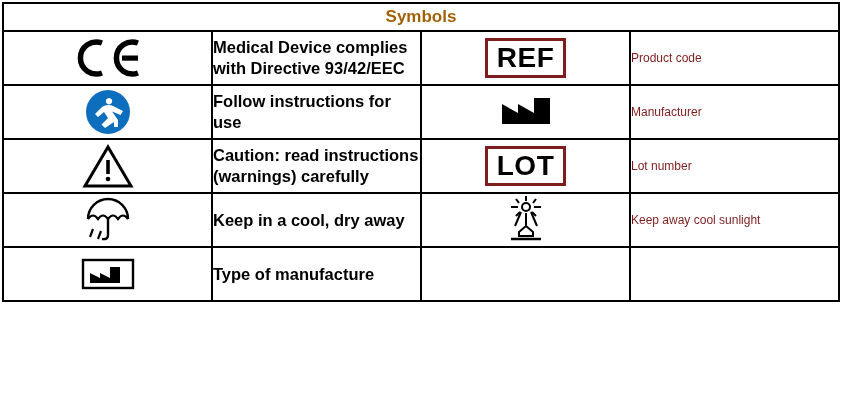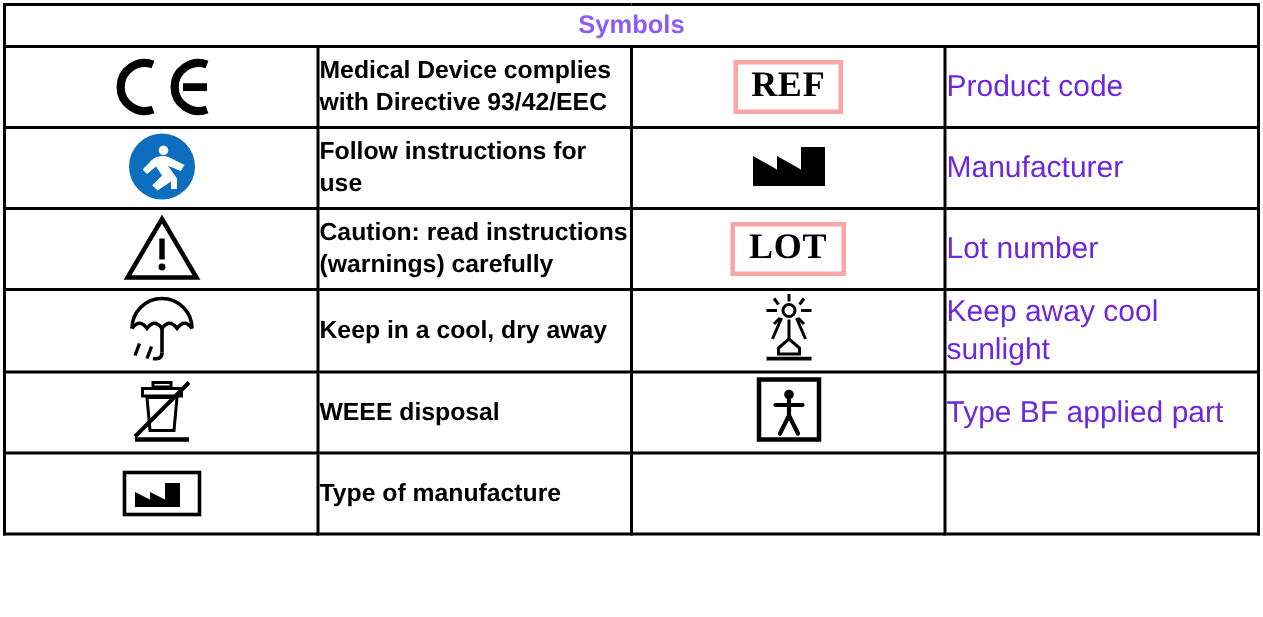--- a/index.html
+++ b/index.html
@@ -21,21 +21,21 @@
   }
   .symbols-table td, .symbols-table th {
     border: 2px solid #000000;
     padding: 0;
     vertical-align: middle;
   }
   .title-cell {
     text-align: center;
     font-size: 17px;
     font-weight: bold;
-    color: #8b5cf6;
+    color: #a16207;
     height: 26px;
     padding: 2px 0 4px 0;
   }
   .sym-cell {
     width: 88px;
     text-align: center;
     vertical-align: middle;
     height: 52px;
   }
   .sym-cell-2 {
@@ -45,22 +45,22 @@
   }
   .label-cell {
     font-size: 16.5px;
     color: #000000;
     padding: 4px 0 4px 10px;
     line-height: 1.25;
     width: 330px;
     font-weight: bold;
   }
   .label-cell-2 {
-    font-size: 20px;
-    color: #6d28d9;
+    font-size: 12px;
+    color: #7f1d1d;
     padding: 4px 0 4px 10px;
     line-height: 1.25;
     margin-left: 20px;
   }
   .blank-cell {
     border-top: none;
     border-right: none;
     border-bottom: none;
     border-left: 2px solid #000000;
   }
@@ -71,25 +71,25 @@
   
   .icon-wrap {
     display: inline-flex;
     align-items: center;
     justify-content: center;
     width: 100%;
     height: 100%;
   }
   .box-label {
     display: inline-block;
-    border: 3px solid #fca5a5;
+    border: 3px solid #7f1d1d;
     padding: 2px 9px 2px 9px;
-    font-size: 24px;
+    font-size: 28px;
     font-weight: bold;
-    font-family: Liberation Serif, serif;
+    font-family: Liberation Sans, sans-serif;
     letter-spacing: 0.5px;
     color: #000;
     line-height: 1.05;
   }
 </style>
 </head>
 <body>
 
 <table class="symbols-table">
   <tbody>
@@ -187,44 +187,20 @@
             <line x1="30" y1="18" x2="36" y2="32"></line>
           </g>
           <path d="M18 38 L25 32 L32 38 L32 42 L18 42 Z" fill="none" stroke="#000" stroke-width="2"></path>
           <line x1="10" y1="45" x2="40" y2="45" stroke="#000" stroke-width="2.5"></line>
         </svg>
       </span>
     </td>
     <td class="label-cell-2">Keep away cool sunlight</td>
   </tr>
 
-  <tr>
-    <td class="sym-cell">
-      <span class="icon-wrap">
-        <svg width="44" height="46" viewBox="0 0 44 46">
-          <rect x="16" y="4" width="12" height="3" fill="none" stroke="#000" stroke-width="2"></rect>
-          <rect x="9" y="8" width="26" height="5" fill="none" stroke="#000" stroke-width="2"></rect>
-          <path d="M12 14 L14 36 L30 36 L32 14 Z" fill="none" stroke="#000" stroke-width="2"></path>
-          <line x1="4" y1="40" x2="40" y2="4" stroke="#000" stroke-width="2.6"></line>
-          <line x1="4" y1="42" x2="40" y2="42" stroke="#000" stroke-width="3"></line>
-        </svg>
-      </span>
-    </td>
-    <td class="label-cell">WEEE disposal</td>
-    <td class="sym-cell-2">
-      <span class="icon-wrap">
-        <svg width="46" height="46" viewBox="0 0 46 46">
-          <rect x="3" y="3" width="40" height="40" fill="none" stroke="#000" stroke-width="3"></rect>
-          <circle cx="23" cy="13" r="3.2" fill="#000"></circle>
-          <path d="M23 16.5 L23 27 M14 20 L32 20 M23 27 L17 39 M23 27 L29 39" stroke="#000" stroke-width="2.8" fill="none" stroke-linecap="round"></path>
-        </svg>
-      </span>
-    </td>
-    <td class="label-cell-2">Type BF applied part</td>
-  </tr>
 
   <tr>
     <td class="sym-cell">
       <span class="icon-wrap">
         <svg width="56" height="34" viewBox="0 0 56 34">
           <rect x="3" y="3" width="50" height="28" fill="none" stroke="#000" stroke-width="2.4"></rect>
           <path d="M10 26 L10 16 L20 21 L20 16 L30 21 L30 10 L40 10 L40 26 Z" fill="#000"></path>
         </svg>
       </span>
     </td>

